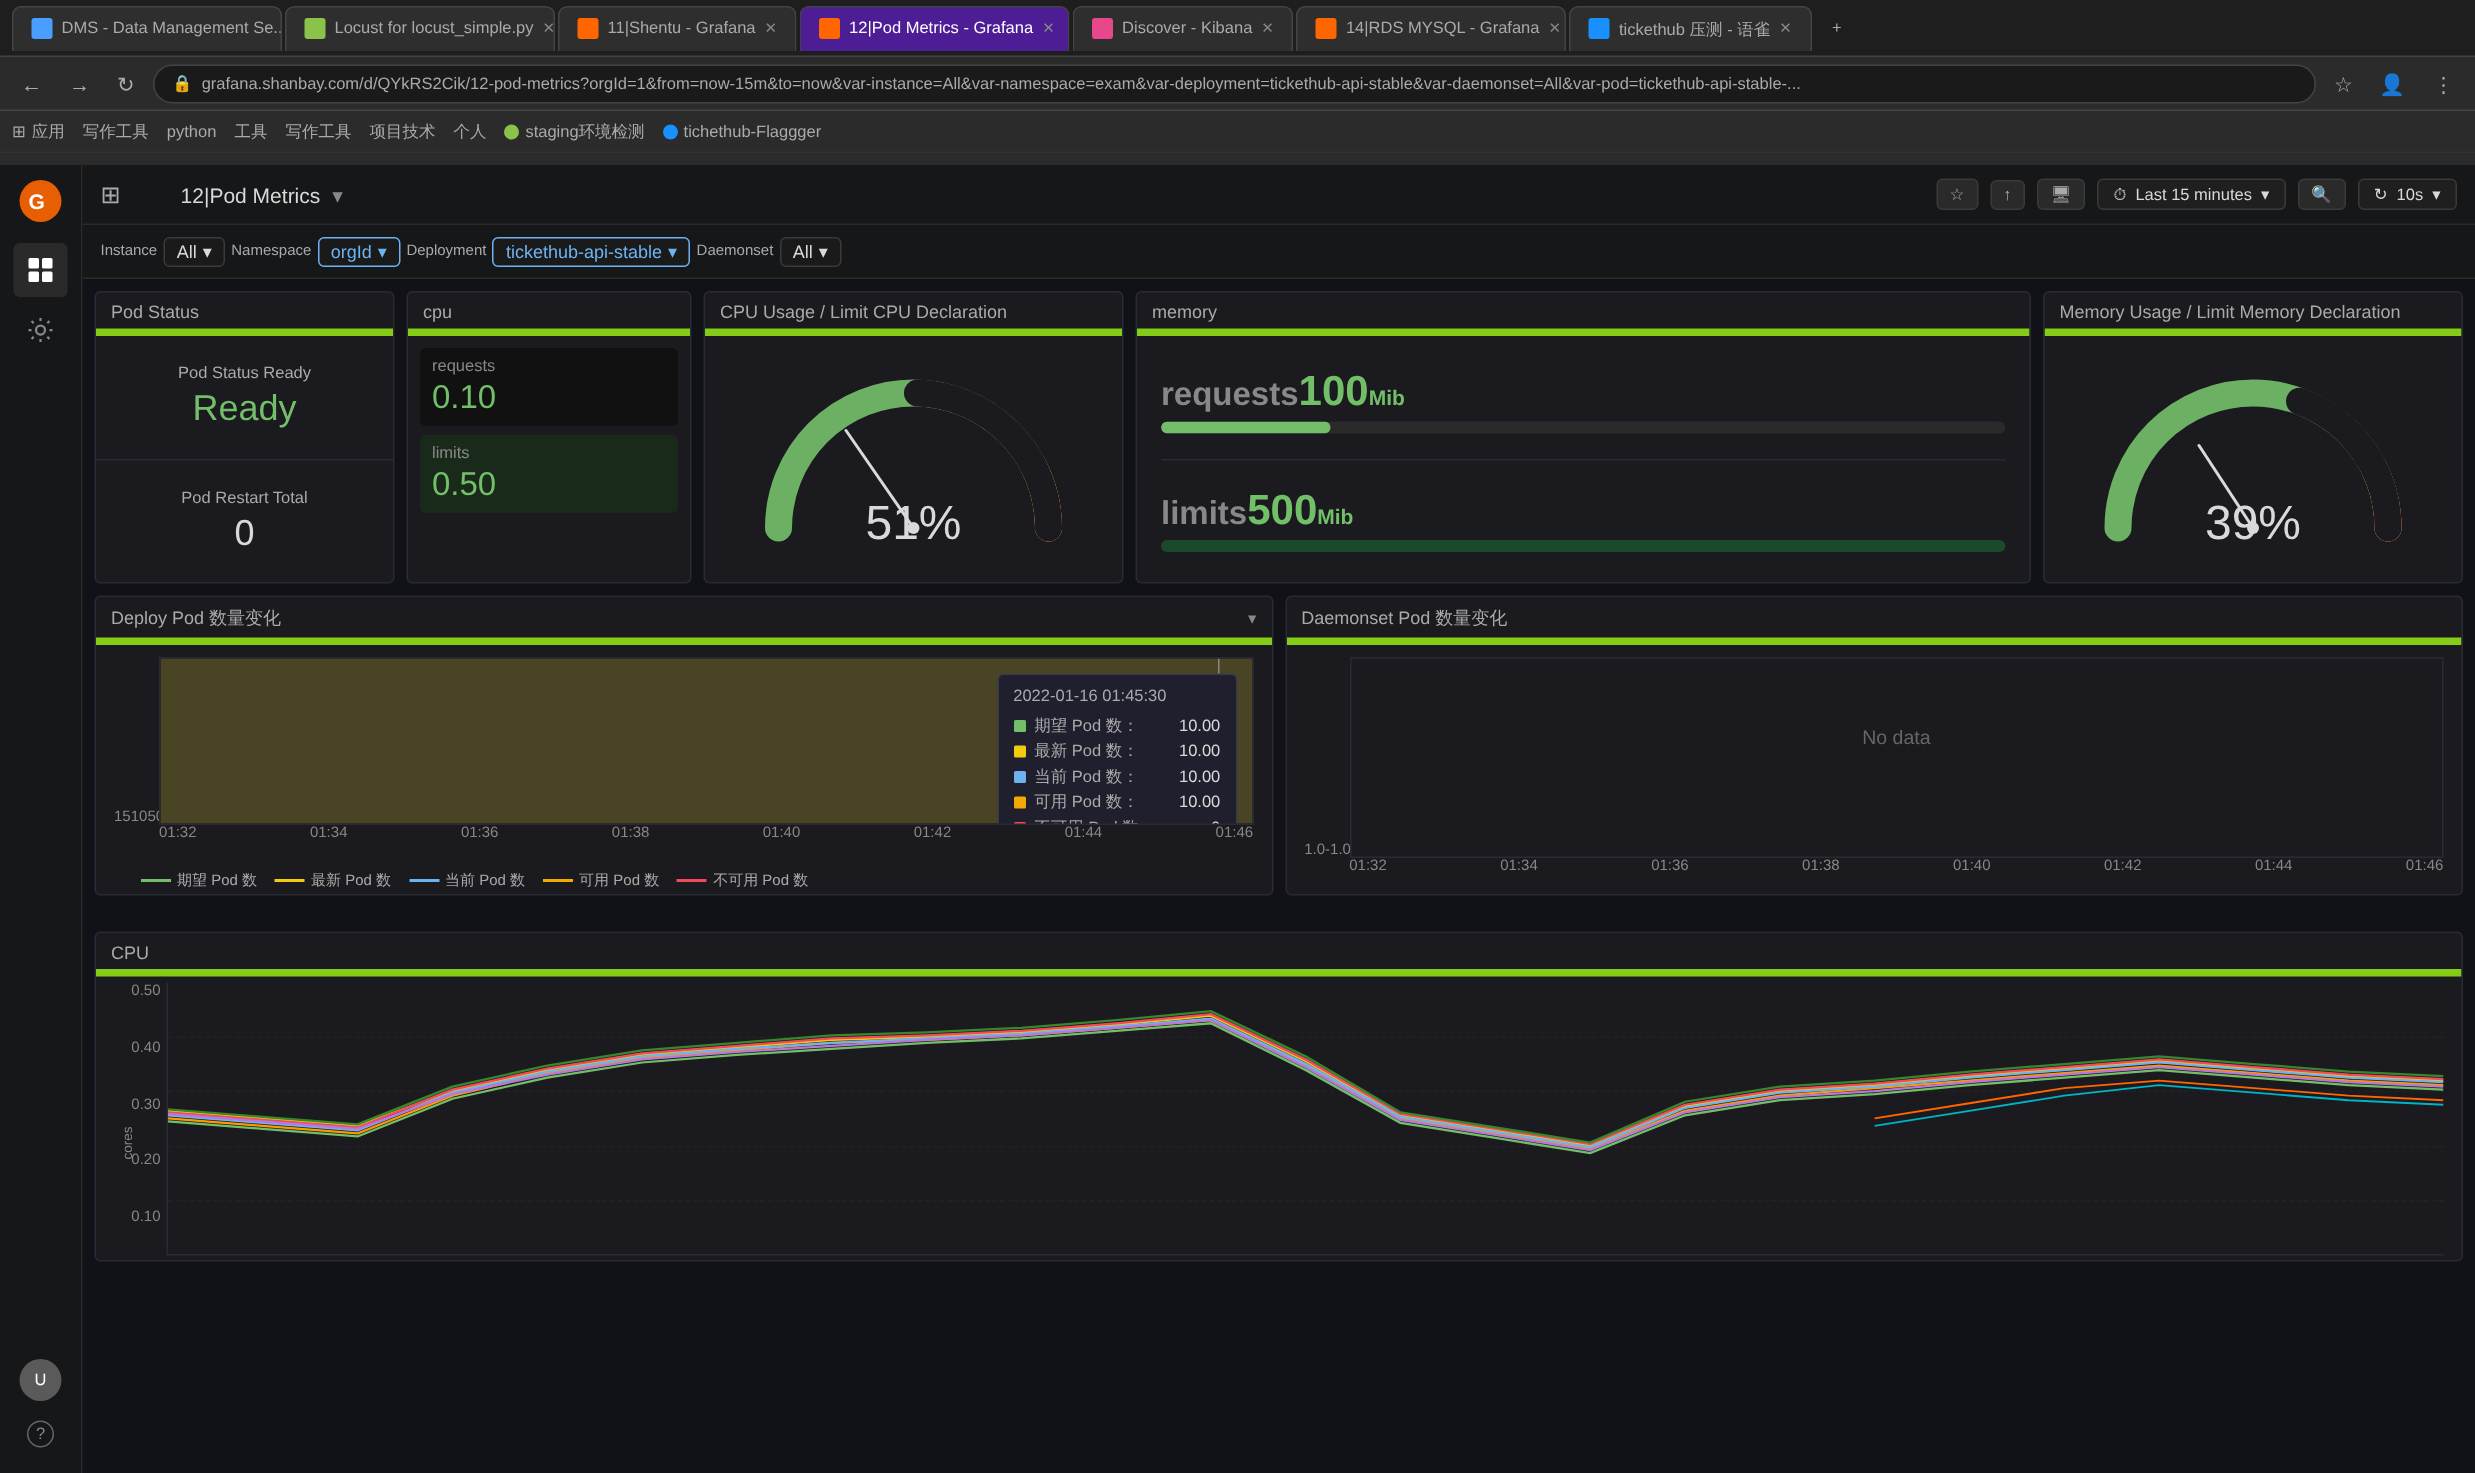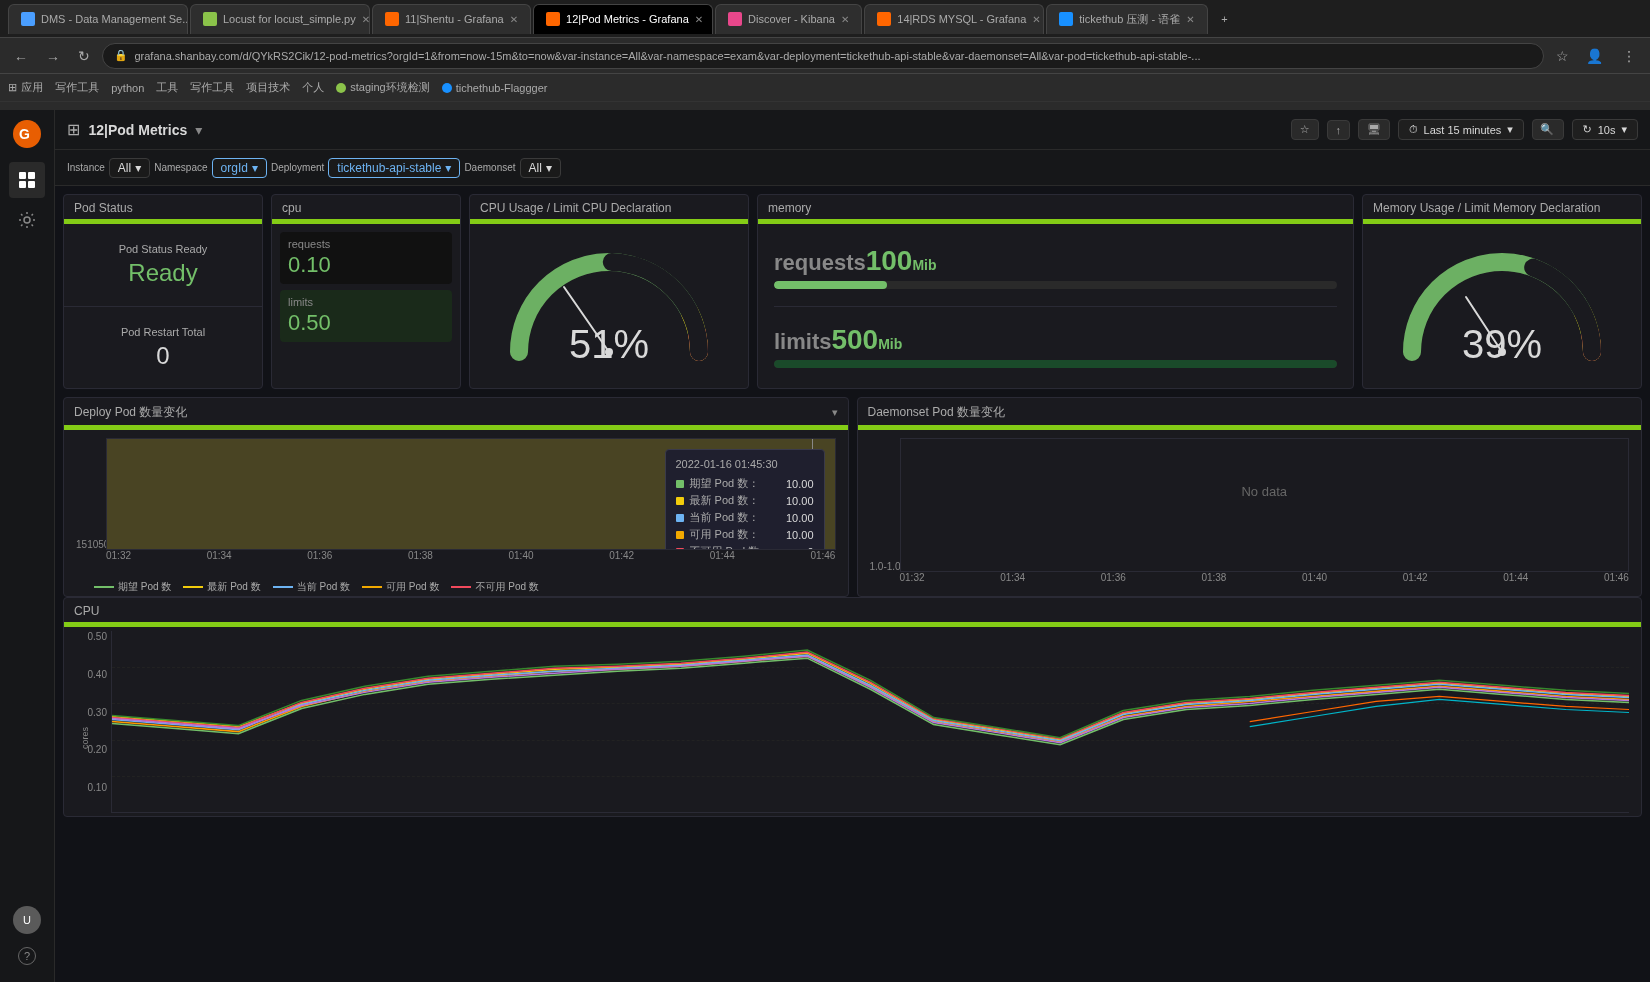--- a/index.html
+++ b/index.html
@@ -2,21 +2,21 @@
 <html><head>
   <meta charset="utf-8">
   <style>
     * { box-sizing: border-box; margin: 0; padding: 0; }
     body { background: #111217; color: #d9d9d9; font-family: 'Helvetica Neue', Arial, sans-serif; font-size: 12px; overflow: hidden; width: 1650px; height: 982px; }
 
     
     .browser-chrome { background: #2b2b2b; height: 110px; }
     .browser-tabs { background: #1e1e1e; height: 38px; display: flex; align-items: center; padding: 0 8px; gap: 2px; border-bottom: 1px solid #444; }
     .browser-tab { background: #2e2e2e; border-radius: 6px 6px 0 0; padding: 0 12px; height: 30px; display: flex; align-items: center; gap: 6px; font-size: 11px; color: #aaa; min-width: 140px; max-width: 180px; white-space: nowrap; overflow: hidden; border: 1px solid #444; border-bottom: none; }
-    .browser-tab.active { background: #000000; color: #fff; }
+    .browser-tab.active { background: #4c1d95; color: #fff; }
     .browser-tab .tab-favicon { width: 14px; height: 14px; border-radius: 2px; flex-shrink: 0; }
     .browser-tab .tab-close { margin-left: auto; color: #888; font-size: 10px; cursor: pointer; }
     .browser-tab.new-tab { min-width: 30px; max-width: 30px; background: transparent; border: none; justify-content: center; }
     .browser-nav { background: #2b2b2b; height: 36px; display: flex; align-items: center; padding: 0 8px; gap: 6px; border-bottom: 1px solid #444; }
     .nav-btn { background: none; border: none; color: #aaa; cursor: pointer; font-size: 14px; padding: 4px 6px; border-radius: 4px; }
     .address-bar { flex: 1; background: #1a1a1a; border: 1px solid #444; border-radius: 20px; padding: 4px 12px; font-size: 11px; color: #aaa; height: 26px; display: flex; align-items: center; }
     .browser-bookmarks { background: #2b2b2b; height: 28px; display: flex; align-items: center; padding: 0 8px; gap: 12px; border-bottom: 1px solid #333; font-size: 11px; color: #aaa; }
     .bookmark-item { display: flex; align-items: center; gap: 4px; cursor: pointer; white-space: nowrap; }
 
     
@@ -25,21 +25,21 @@
     .sidebar-logo { width: 32px; height: 32px; margin-bottom: 8px; }
     .sidebar-icon { width: 36px; height: 36px; display: flex; align-items: center; justify-content: center; border-radius: 4px; cursor: pointer; color: #888; font-size: 16px; }
     .sidebar-icon:hover, .sidebar-icon.active { background: #2a2a2a; color: #fff; }
     .sidebar-bottom { margin-top: auto; margin-bottom: 8px; display: flex; flex-direction: column; align-items: center; gap: 4px; }
     .avatar { width: 28px; height: 28px; border-radius: 50%; background: #5a5a5a; display: flex; align-items: center; justify-content: center; font-size: 11px; color: #fff; cursor: pointer; }
 
     
     .main-content { flex: 1; display: flex; flex-direction: column; overflow: hidden; }
     .grafana-header { background: #161719; border-bottom: 1px solid #2a2a2a; height: 40px; display: flex; align-items: center; padding: 0 12px; gap: 8px; }
     .header-grid-icon { color: #aaa; font-size: 16px; }
-    .dashboard-title { font-size: 14px; color: #d9d9d9; font-weight: 700; }
+    .dashboard-title { font-size: 14px; color: #d9d9d9; font-weight: 400; margin-left: 32px; }
     .header-actions { margin-left: auto; display: flex; align-items: center; gap: 8px; }
     .header-btn { background: #2a2a2a; border: 1px solid #3a3a3a; border-radius: 4px; padding: 3px 8px; font-size: 11px; color: #aaa; cursor: pointer; display: flex; align-items: center; gap: 4px; }
     .time-range-btn { background: #1f1f1f; border: 1px solid #3a3a3a; border-radius: 4px; padding: 3px 10px; font-size: 11px; color: #d9d9d9; cursor: pointer; display: flex; align-items: center; gap: 6px; }
 
     
     .filter-bar { background: #161719; border-bottom: 1px solid #2a2a2a; height: 36px; display: flex; align-items: center; padding: 0 12px; gap: 4px; }
     .filter-item { display: flex; align-items: center; gap: 4px; }
     .filter-label { font-size: 10px; color: #aaa; }
     .filter-value { background: #1a1a1a; border: 1px solid #3a3a3a; border-radius: 4px; padding: 2px 8px; font-size: 12px; color: #d9d9d9; cursor: pointer; display: flex; align-items: center; gap: 4px; }
     .filter-value.highlight { color: #6db3f2; border-color: #6db3f2; }
@@ -67,35 +67,35 @@
     .cpu-metric-label { font-size: 11px; color: #888; margin-bottom: 2px; }
     .cpu-metric-value { font-size: 22px; font-weight: 500; color: #73bf69; }
 
     .panel-gauge { flex-shrink: 0; }
     .panel-gauge-cpu { width: 280px; }
     .panel-gauge-mem { width: 280px; flex-shrink: 0; }
     .gauge-container { display: flex; align-items: center; justify-content: center; height: calc(100% - 28px); }
 
     
     .gauge-wrap { position: relative; width: 220px; height: 150px; }
-    .gauge-pct { position: absolute; bottom: 15px; left: 50%; transform: translateX(-50%); font-size: 40px; font-weight: 500; color: #d9d9d9; }
+    .gauge-pct { position: absolute; bottom: 15px; left: 50%; transform: translateX(-50%); font-size: 32px; font-weight: 500; color: #d9d9d9; }
 
     
     .memory-bar-panel { flex: 1; }
     .memory-bar-body { padding: 12px 16px; height: calc(100% - 28px); display: flex; flex-direction: column; justify-content: space-around; }
     .mem-bar-item { display: flex; flex-direction: column; gap: 4px; }
     .mem-bar-label { font-size: 16px; color: #888; }
     .mem-bar-label span { font-size: 22px; font-weight: 700; }
     .mem-bar-label .unit { font-size: 14px; color: #73bf69; }
     .mem-bar-track { height: 8px; background: #2a2a2a; border-radius: 4px; overflow: hidden; }
     .mem-bar-fill { height: 100%; border-radius: 4px; }
     .mem-divider { border: none; border-top: 1px solid #2a2a35; }
 
     
-    .middle-row { display: flex; gap: 8px; margin-bottom: 0; height: 200px; }
+    .middle-row { display: flex; gap: 8px; margin-bottom: 24px; height: 200px; }
     .panel-deploy { flex: 1; }
     .panel-daemonset { flex: 1; }
 
     
     .chart-body { padding: 8px 12px; height: calc(100% - 28px); position: relative; }
     .chart-area { width: 100%; height: 100%; position: relative; }
     .chart-y-axis { position: absolute; left: 0; top: 0; bottom: 20px; width: 30px; display: flex; flex-direction: row; justify-content: space-between; align-items: flex-end; font-size: 10px; color: #888; padding-right: 4px; }
     .chart-x-axis { position: absolute; left: 30px; right: 0; bottom: 0; height: 20px; display: flex; justify-content: space-between; font-size: 10px; color: #888; }
     .chart-plot { position: absolute; left: 30px; right: 0; top: 0; bottom: 20px; background: #1a1a1f; border: 1px solid #2a2a35; overflow: hidden; }
 

